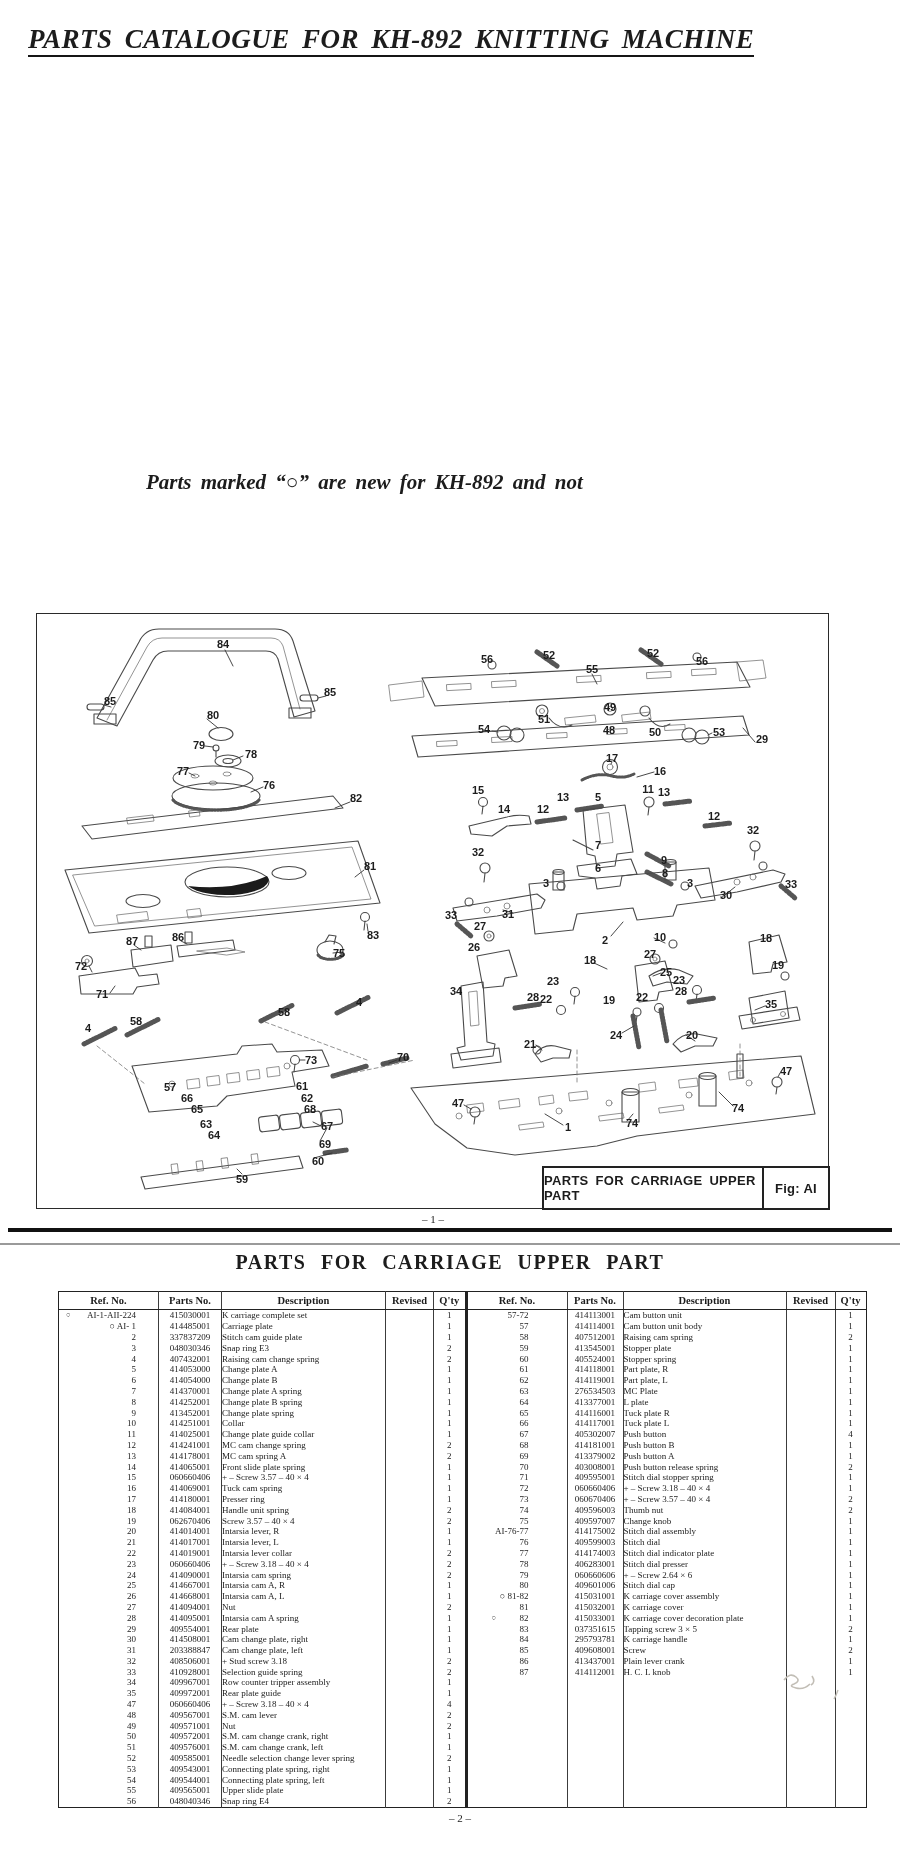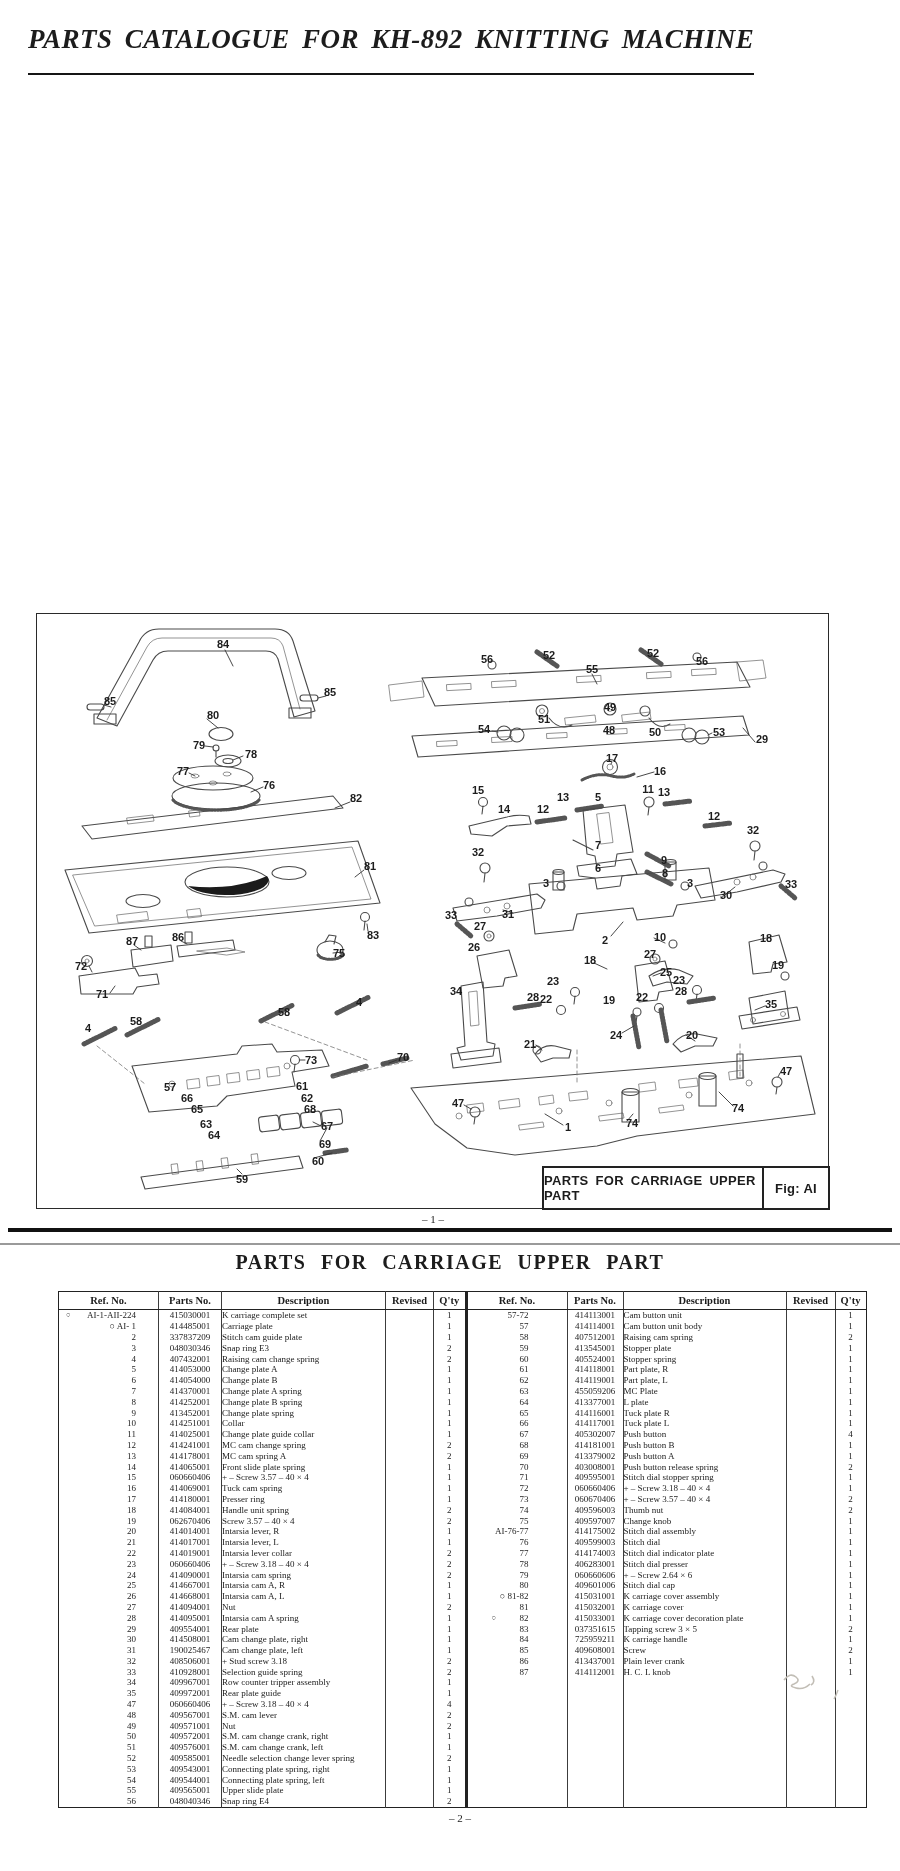--- a/index.html
+++ b/index.html
@@ -1,21 +1,21 @@
 <!DOCTYPE html>
 <html><head>
 <meta charset="utf-8">
 <style>
   html,body{margin:0;padding:0;background:#e8e8e8;}
   #page{position:relative;width:900px;height:1871px;background:#ffffff;overflow:hidden;
         font-family:"Liberation Serif",serif;color:#1c1c1c;}
   
   #main-title{position:absolute;left:28px;top:24px;font-weight:bold;font-style:italic;
               font-size:27px;letter-spacing:.5px;word-spacing:5px;white-space:nowrap;
-              border-bottom:2.5px solid #151515;padding-bottom:18px;}
+              border-bottom:2.5px solid #151515;padding-bottom:0;}
   
   #note{position:absolute;left:146px;top:468px;font-weight:bold;font-style:italic;
         font-size:21px;line-height:29px;word-spacing:4px;}
   
   #diagram{position:absolute;left:36px;top:613px;width:793px;height:596px;
            border:1.5px solid #2a2a2a;box-sizing:border-box;background:#fff;}
   #diagram-svg{position:absolute;left:0;top:0;}
   #diagram-svg *{stroke:#4a4a4a;stroke-width:1.1;fill:none;stroke-linejoin:round;stroke-linecap:round;}
   #diagram-svg .spring{stroke:#555;stroke-width:5;stroke-dasharray:1.6,1.7;}
   #diagram-svg .coil{stroke:#555;stroke-width:3;stroke-dasharray:1.4,1.5;}
@@ -61,20 +61,21 @@
   #smudge{position:absolute;left:778px;top:1662px;}
 </style>
 </head>
 <body>
 
 <div id="page">
 
   <div id="main-title">PARTS CATALOGUE FOR KH-892 KNITTING MACHINE</div>
 
   <div id="note">
+    <div>Parts marked “○” are new for KH-892 and not</div>
   </div>
 
   <div id="diagram">
     <svg id="diagram-svg" width="790" height="593" viewBox="0 0 790 593">
 
       <g>
         <path d="M60,104 L102,28 Q108,15 122,15 L238,15 Q252,15 256,27 L278,97 L257,103 L241,45 Q238,37 229,37 L131,37 Q121,37 116,46 L80,112 Z"></path>
         <path class="thin" d="M70,106 L110,33 Q115,24 125,24 L234,24 Q243,24 246,32 L263,95"></path>
         <rect x="57" y="100" width="22" height="10"></rect>
           <rect x="252" y="94" width="22" height="10"></rect>
@@ -701,21 +702,21 @@
             </tr>
             <tr>
               <td class="k-ref">30</td>
               <td class="k-parts">414508001</td>
               <td class="k-desc">Cam change plate, right</td>
               <td class="k-rev"></td>
               <td class="k-qty">1</td>
             </tr>
             <tr>
               <td class="k-ref">31</td>
-              <td class="k-parts">190025467</td>
+              <td class="k-parts">203388847</td>
               <td class="k-desc">Cam change plate, left</td>
               <td class="k-rev"></td>
               <td class="k-qty">1</td>
             </tr>
             <tr>
               <td class="k-ref">32</td>
               <td class="k-parts">408506001</td>
               <td class="k-desc">+ Stud screw 3.18</td>
               <td class="k-rev"></td>
               <td class="k-qty">2</td>
@@ -877,21 +878,21 @@
             </tr>
             <tr>
               <td class="k-ref">62</td>
               <td class="k-parts">414119001</td>
               <td class="k-desc">Part plate, L</td>
               <td class="k-rev"></td>
               <td class="k-qty">1</td>
             </tr>
             <tr>
               <td class="k-ref">63</td>
-              <td class="k-parts">455059206</td>
+              <td class="k-parts">276534503</td>
               <td class="k-desc">MC Plate</td>
               <td class="k-rev"></td>
               <td class="k-qty">1</td>
             </tr>
             <tr>
               <td class="k-ref">64</td>
               <td class="k-parts">413377001</td>
               <td class="k-desc">L plate</td>
               <td class="k-rev"></td>
               <td class="k-qty">1</td>
@@ -1038,21 +1039,21 @@
             </tr>
             <tr>
               <td class="k-ref">83</td>
               <td class="k-parts">037351615</td>
               <td class="k-desc">Tapping screw  3 × 5</td>
               <td class="k-rev"></td>
               <td class="k-qty">2</td>
             </tr>
             <tr>
               <td class="k-ref">84</td>
-              <td class="k-parts">725959211</td>
+              <td class="k-parts">295793781</td>
               <td class="k-desc">K carriage handle</td>
               <td class="k-rev"></td>
               <td class="k-qty">1</td>
             </tr>
             <tr>
               <td class="k-ref">85</td>
               <td class="k-parts">409608001</td>
               <td class="k-desc">Screw</td>
               <td class="k-rev"></td>
               <td class="k-qty">2</td>

